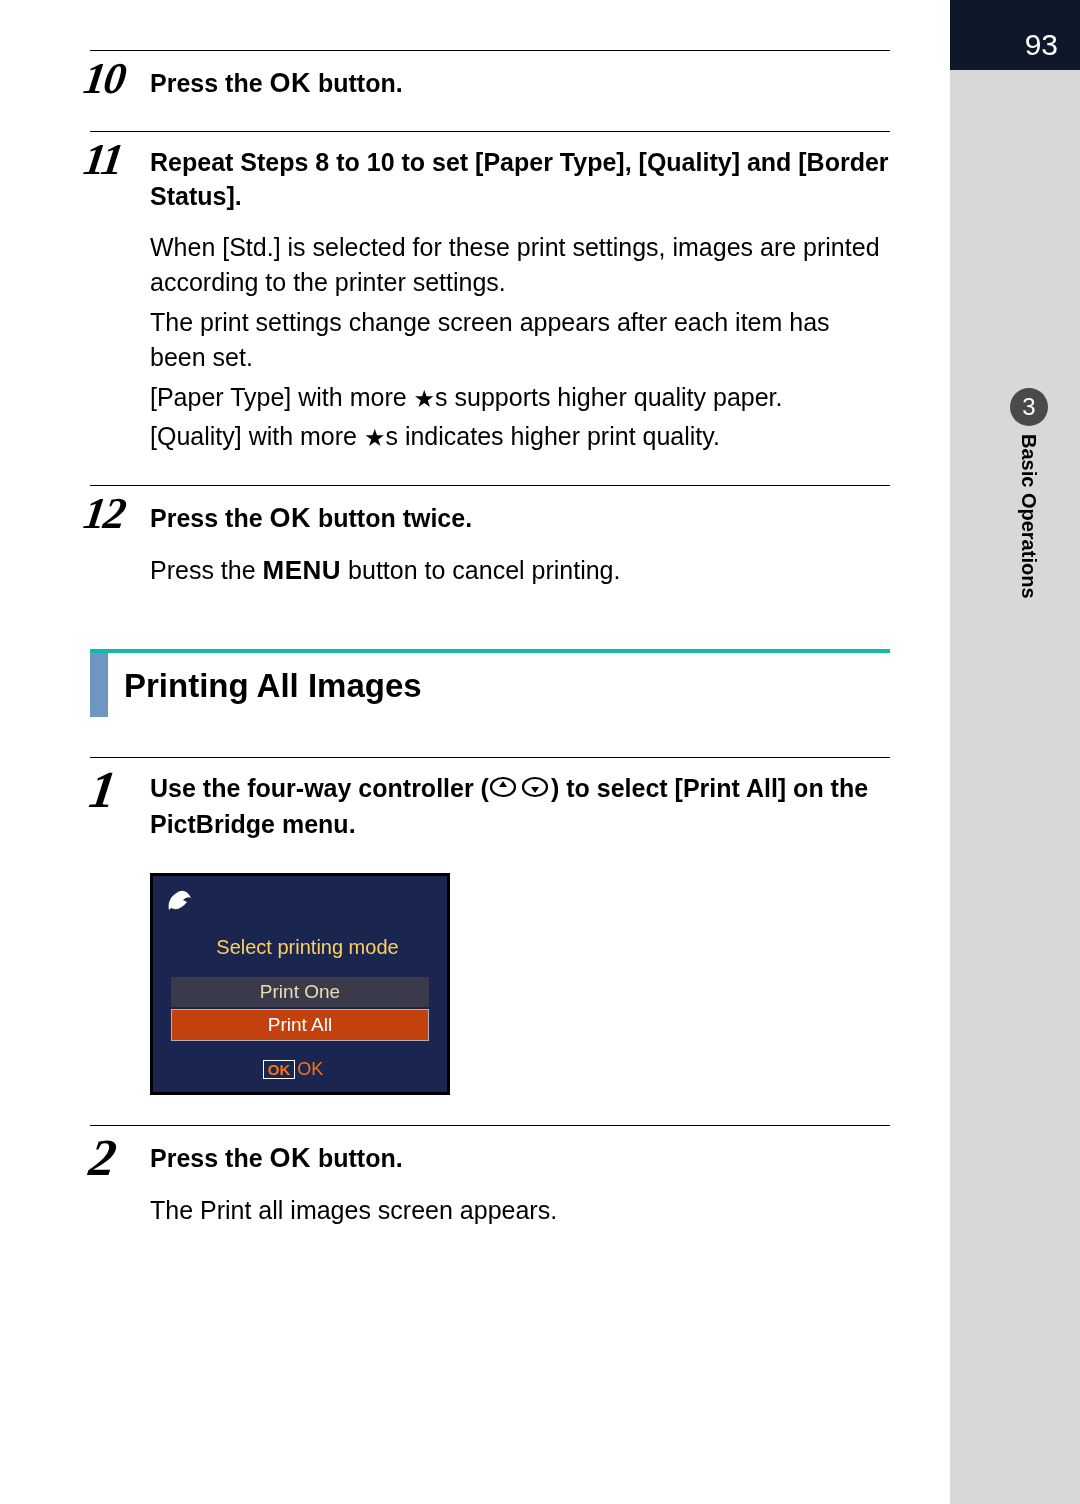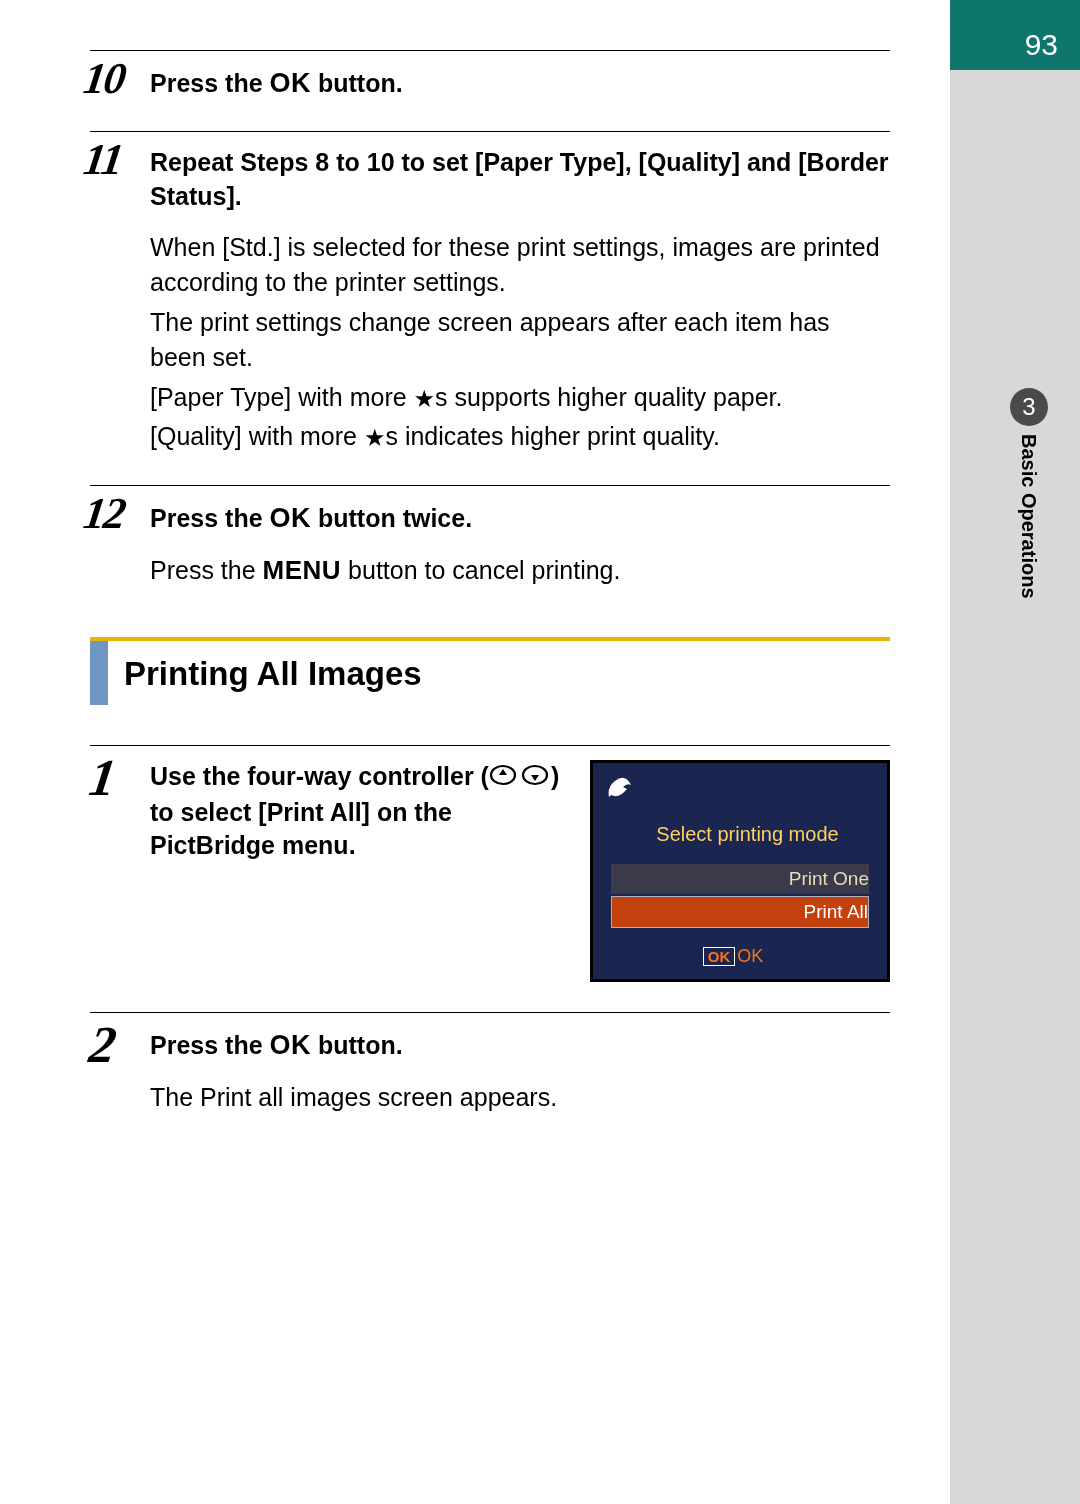--- a/index.html
+++ b/index.html
@@ -24,21 +24,21 @@
     width: 130px;
     height: 1504px;
     background: #d8d8d8;
   }
   .right-sidebar .pageno-box {
     position: absolute;
     top: 0;
     right: 0;
     width: 130px;
     height: 70px;
-    background: #0f766e;
+    background: #0f172a;
     color: #fff;
     font-size: 30px;
     text-align: right;
     padding: 28px 22px 0 0;
   }
   .right-sidebar .chapter-tab {
     position: absolute;
     top: 388px;
     left: 59px;
     width: 40px;
@@ -111,40 +111,41 @@
   }
   .body-text {
     font-size: 25px;
     line-height: 1.42;
     margin-bottom: 4px;
   }
   .body-text .star { font-size: 24px; position: relative; top: 1px; }
   .body-text .menu-label { font-weight: bold; font-size: 26px; letter-spacing: 0.5px; }
 
   .section-heading-wrap {
-    margin-top: 48px;
-    border-top: 4px solid #eab308;
+    margin-top: 60px;
+    border-top: 4px solid #14b8a6;
     display: flex;
     align-items: stretch;
   }
   .section-heading-bar {
     width: 18px;
     background: #6f95c2;
     height: 64px;
   }
   .section-heading {
     font-size: 33px;
     font-weight: bold;
     padding: 14px 0 0 16px;
   }
 
   .two-col {
     display: flex;
     gap: 16px;
     align-items: flex-start;
+    flex-direction: column;
   }
   .two-col .left { flex: 1; }
 
   .screen {
     width: 300px;
     background: #1a2550;
     border: 3px solid #000;
     color: #fff;
     font-family: Arial, sans-serif;
     padding: 10px 0 4px 0;
@@ -160,21 +161,21 @@
   .screen-header {
     text-align: center;
     color: #ffd060;
     font-size: 20px;
     margin: 10px 0 18px 15px;
   }
   .menu-list {
     padding: 0 18px 6px 18px;
   }
   .menu-item {
-    text-align: right;
+    text-align: center;
     font-size: 19px;
     padding: 4px 0;
     color: #e8dcb8;
     background: #3a3a4a;
     margin-bottom: 2px;
   }
   .menu-item.selected {
     background: #c2410c;
     color: #fff;
     border: 1px solid #b0b0c0;

